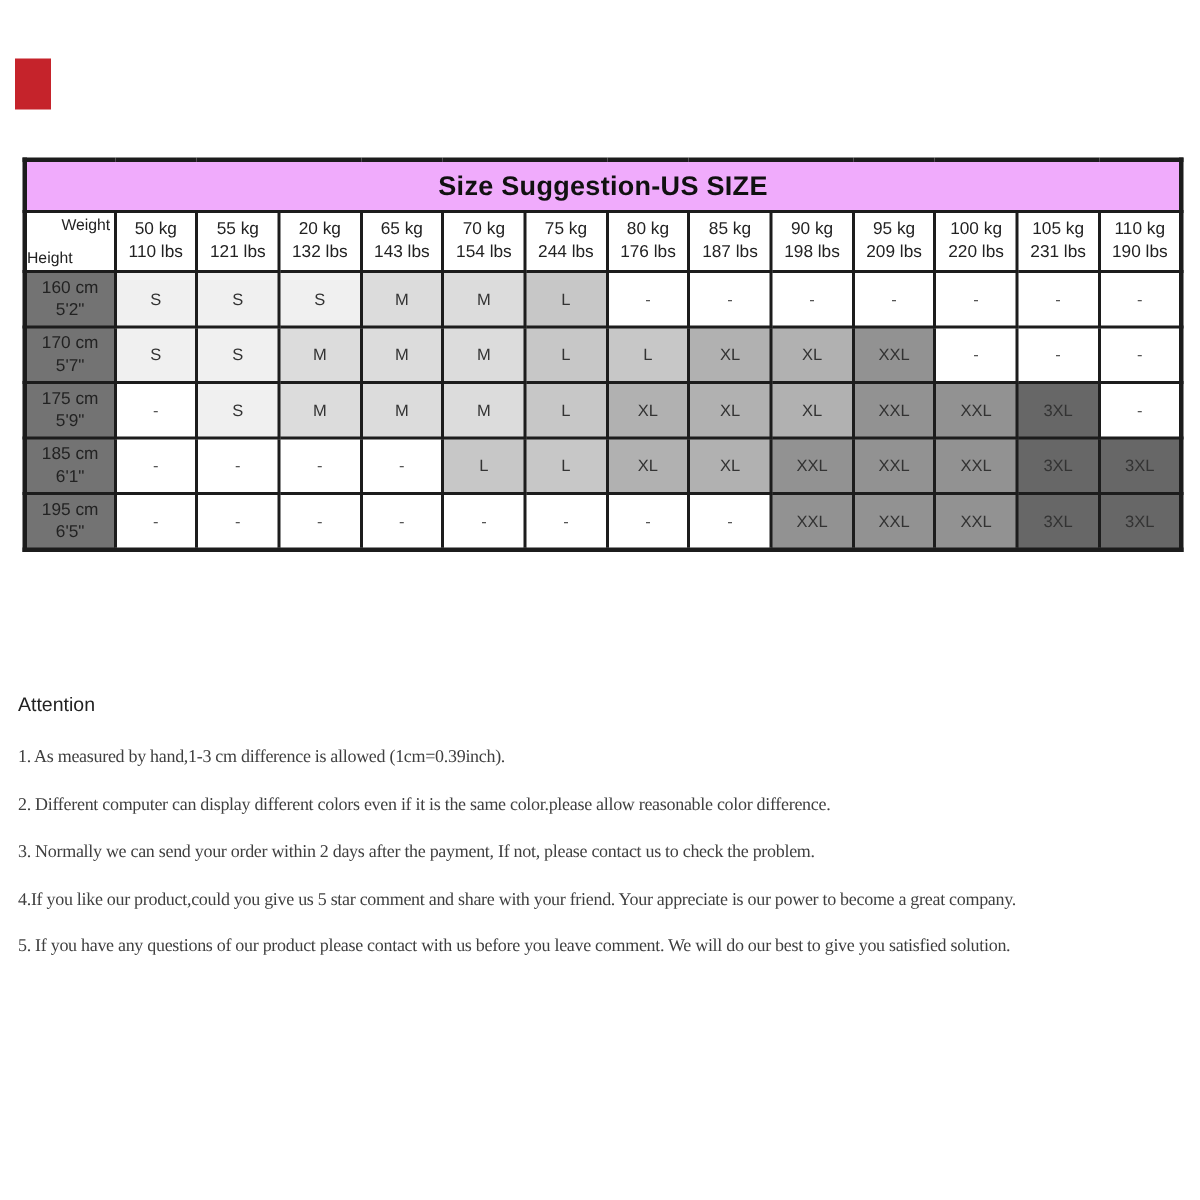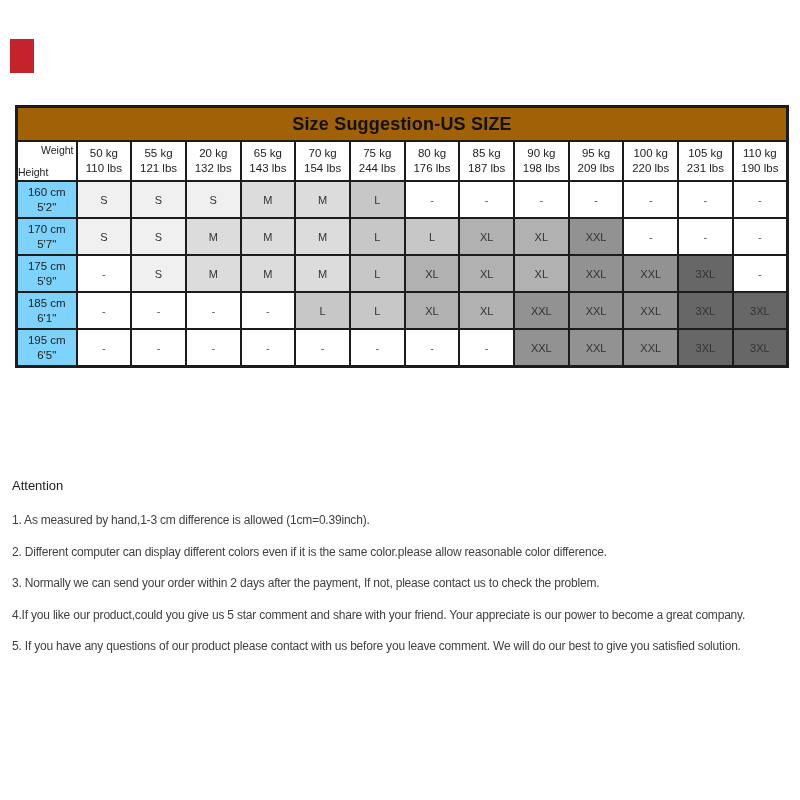--- a/index.html
+++ b/index.html
@@ -62,67 +62,68 @@
   th.corner .corner-weight {
     position: absolute; top: 2px; right: 2px;
     font-size: 10.5px; font-weight: 400; color: #222222;
   }
   th.corner .corner-height {
     position: absolute; bottom: 2px; left: 0;
     font-size: 10.5px; font-weight: 400; color: #222222;
   }
   tr.data-row th, tr.data-row td { height: 35px; }
   th.row-head {
-    background: #7dd3fc;
+    background: #737373;
     font-size: 11.5px;
     font-weight: 400;
     color: #222222;
     line-height: 15px;
   }
   td.size-cell {
     font-size: 11px;
     color: #333333;
   }
   td.size-cell.dash { color: #555555; }
 
   
   .attention {
     position: absolute;
     left: 12px; top: 462px;
     width: 786px;
   }
   .attention-heading {
     font-size: 13px;
     color: #222222;
-    margin: 16px 0 19px 0;
+    margin: 0 0 19px 0;
   }
   .attention p.note {
     margin: 0 0 15.5px 0;
     font-size: 12px;
     letter-spacing: -0.2px;
     line-height: 16px;
     color: #3f3f3f;
     white-space: nowrap;
     overflow: hidden;
+    font-family: Liberation Serif, serif;
   }
 </style>
 </head>
 <body>
 
 <div class="canvas">
 
   <div class="red-mark" style="background: rgb(197, 35, 43);"></div>
 
   <table class="size-table">
     <colgroup>
       <col style="width:60px">
     </colgroup>
     <tbody id="table-body">
       <tr class="title-row">
-        <td colspan="14" style="background: #a16207;">Size Suggestion-US SIZE</td>
+        <td colspan="14" style="background: #f0abfc;">Size Suggestion-US SIZE</td>
       </tr>
       <tr class="header-row" id="header-row">
         <th class="corner">
           <span class="corner-weight">Weight</span>
           <span class="corner-height">Height</span>
         </th>
       <th class="col-head"><span>50 kg</span><br><span>110 lbs</span></th>
           <th class="col-head"><span>55 kg</span><br><span>121 lbs</span></th>
           <th class="col-head"><span>20 kg</span><br><span>132 lbs</span></th>
           <th class="col-head"><span>65 kg</span><br><span>143 lbs</span></th>

